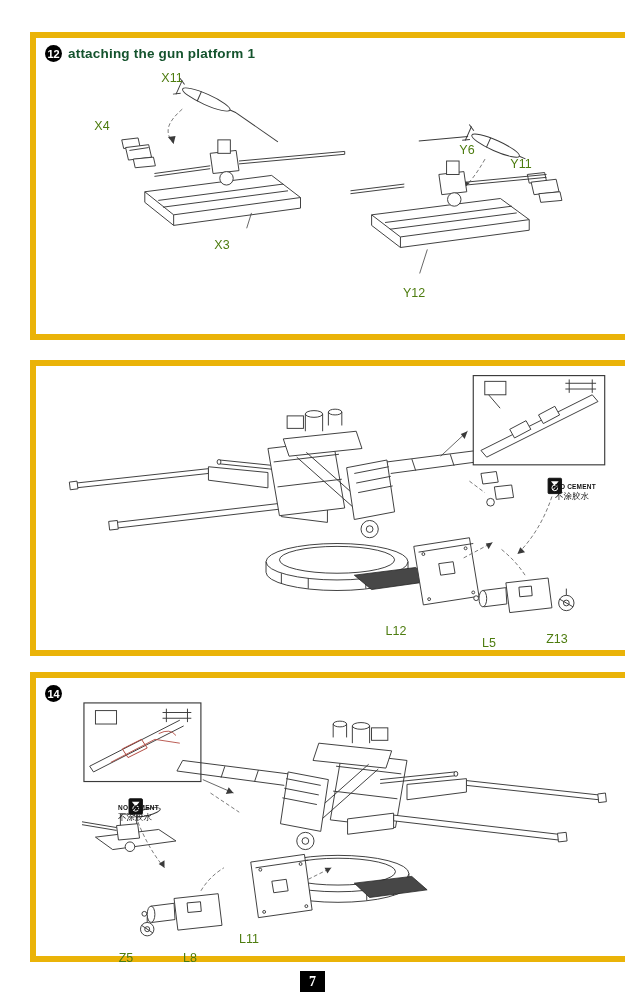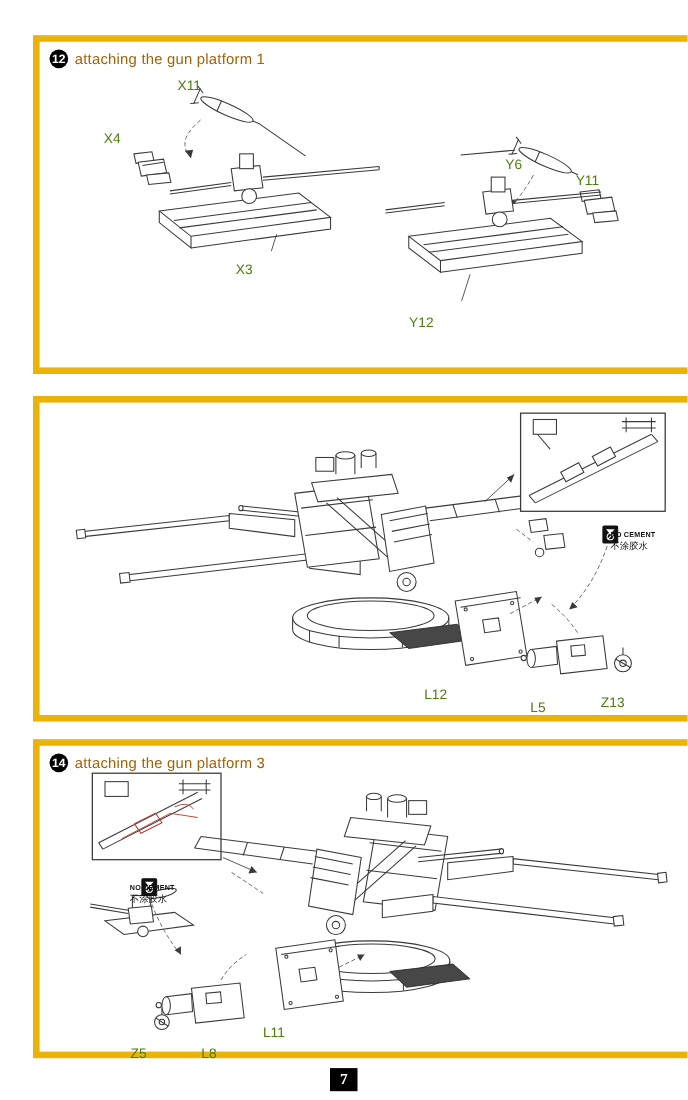--- a/index.html
+++ b/index.html
@@ -1,21 +1,21 @@
 <!DOCTYPE html>
 <html><head>
 <meta charset="utf-8">
 <style>
   *{margin:0;padding:0;box-sizing:border-box}
   html,body{width:625px;height:1000px;background:#fff;font-family:"Liberation Sans",sans-serif}
   .page{position:absolute;inset:0;width:625px;height:1000px;background:#fff;overflow:hidden}
   .panel{position:absolute;left:30px;width:615px;border:6px solid #eab308;background:#fff}
   .step-header{position:absolute;left:9px;top:7px;display:flex;align-items:center;gap:6px;z-index:3}
   .badge{width:17px;height:17px;border-radius:50%;background:#000;color:#fff;font-size:11px;font-weight:700;display:flex;align-items:center;justify-content:center;flex:0 0 auto}
-  .title{font-size:13.5px;font-weight:400;color:#a16207;letter-spacing:.2px}
+  .title{font-size:13.5px;font-weight:700;color:#14532d;letter-spacing:.2px}
   .art{position:absolute;inset:0;width:100%;height:100%}
   .plabel{position:absolute;transform:translate(-50%,-50%);font-size:12.5px;color:#4d7c0f;z-index:2;white-space:nowrap}
   .nc1{position:absolute;font-size:6.5px;font-weight:700;color:#111;z-index:2;white-space:nowrap;letter-spacing:.2px}
   .nc2{position:absolute;font-size:8.5px;color:#111;z-index:2;white-space:nowrap}
   .pagenum{position:absolute;left:300px;top:971px;width:25px;height:21px;background:#000;color:#fff;display:flex;align-items:center;justify-content:center;font-family:"Liberation Serif",serif;font-size:14px;font-weight:700}
   svg .pw{fill:#fff;stroke:#3a3a3a;stroke-width:1}
   svg .ln{fill:none;stroke:#3a3a3a;stroke-width:1}
   svg .lnthin{fill:none;stroke:#3a3a3a;stroke-width:.8}
   svg .dash{fill:none;stroke:#666;stroke-width:.9;stroke-dasharray:4 2.5}
   svg .ah{fill:#3a3a3a;stroke:none}
@@ -103,22 +103,22 @@
       </g>
     </svg>
     <header class="step-header">
       <span class="badge">12</span>
       <div class="title">attaching the gun platform 1</div>
     </header>
     <span class="plabel" style="left:136px;top:40px">X11</span>
     <span class="plabel" style="left:66px;top:88px">X4</span>
     <span class="plabel" style="left:186px;top:207px">X3</span>
     <span class="plabel" style="left:431px;top:112px">Y6</span>
-    <span class="plabel" style="left:498px;top:126px">Y11</span>
-    <span class="plabel" style="left:347px;top:255px">Y12</span>
+    <span class="plabel" style="left:485px;top:126px">Y11</span>
+    <span class="plabel" style="left:378px;top:255px">Y12</span>
   </section>
 
   <section class="panel" style="top:360px;height:296px">
     <svg class="art" viewBox="0 0 565 296">
       <g>
         <g>
           <polygon points="10,127 148,112 148,107 10,122" class="pw"></polygon>
           <polygon points="3,121 11,120 12,128 4,129" class="pw"></polygon>
           <polygon points="148,105 210,111 210,127 148,119" class="pw"></polygon>
           <polygon points="52,169 224,149 224,143 52,163" class="pw"></polygon>
@@ -340,21 +340,20 @@
         <g>
           <circle cx="84" cy="262" r="7" class="pw"></circle>
           <circle cx="84" cy="262" r="2.6" class="ln"></circle>
           <line x1="84" y1="255" x2="84" y2="249" class="ln"></line>
           <line x1="78" y1="258" x2="90" y2="266" class="ln"></line>
         </g>
       </g>
     </svg>
     <header class="step-header">
       <span class="badge">14</span>
-      <div class="title">attaching the gun platform 3</div>
     </header>
     <span class="nc1" style="left:82px;top:126px">NO CEMENT</span>
     <span class="nc2" style="left:82px;top:134px">不涂胶水</span>
     <span class="plabel" style="left:213px;top:261px">L11</span>
     <span class="plabel" style="left:154px;top:280px">L8</span>
     <span class="plabel" style="left:90px;top:280px">Z5</span>
   </section>
 
   <div class="pagenum">7</div>
 </div>

